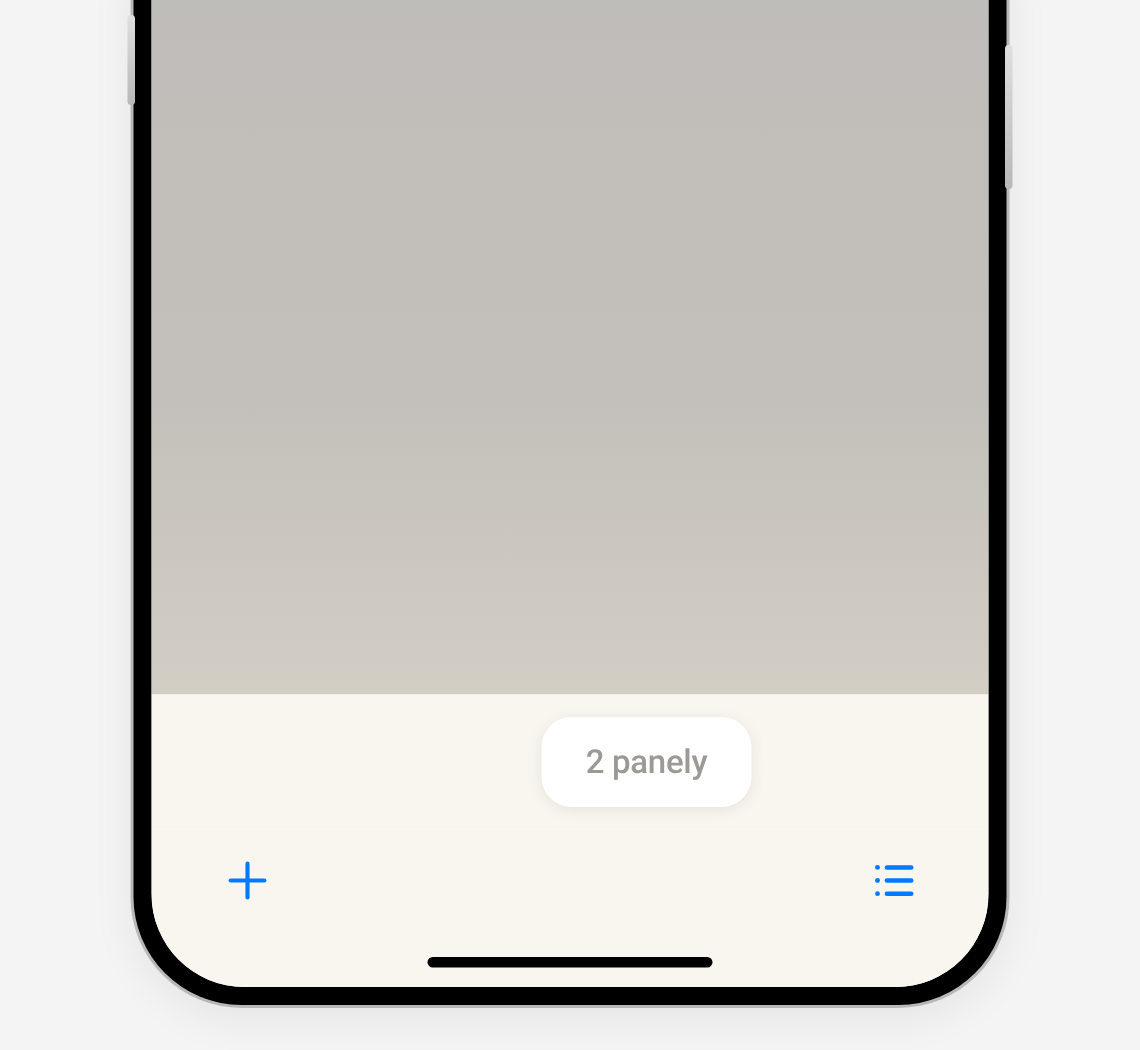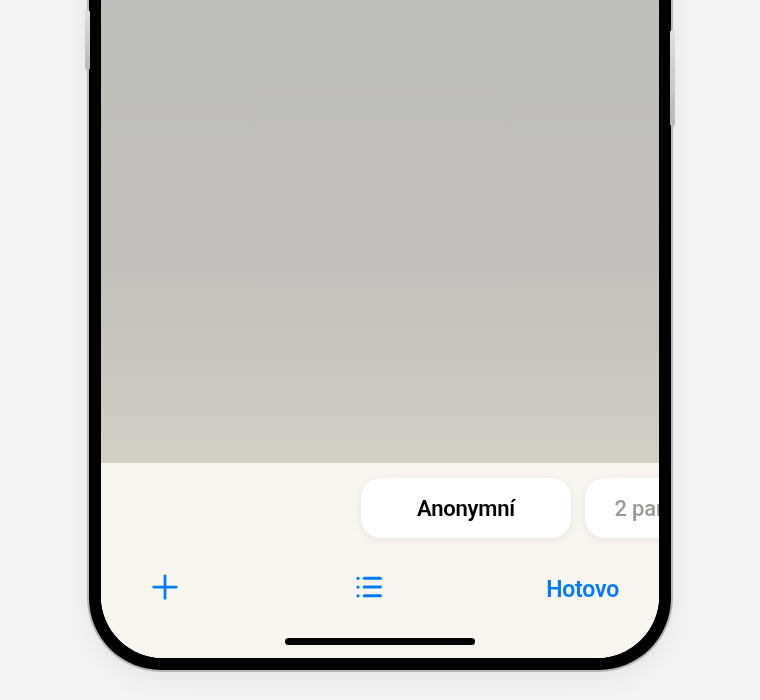--- a/index.html
+++ b/index.html
@@ -148,23 +148,20 @@
 <body>
 
 <div class="phone-frame">
   <div class="side-button"></div>
   <div class="side-button left"></div>
   <div class="phone-inner">
     <div class="screen">
       <div class="content-area"></div>
 
       <div class="tab-group-bar">
-        <div class="tab-pill active">
-          <span class="tab-pill-label">Anonymní</span>
-        </div>
         <div class="tab-pill secondary">
           <span class="tab-pill-label">2 panely</span>
         </div>
       </div>
 
       <div class="toolbar">
         <div class="toolbar-btn plus-icon">
           <span>
             <svg viewBox="0 0 24 24">
                 <line x1="12" y1="3" x2="12" y2="21"></line>
@@ -177,20 +174,17 @@
             <svg viewBox="0 0 24 24">
               <circle cx="4" cy="5" r="1.3" fill="#007aff" stroke="none"></circle>
               <circle cx="4" cy="12" r="1.3" fill="#007aff" stroke="none"></circle>
               <circle cx="4" cy="19" r="1.3" fill="#007aff" stroke="none"></circle>
               <line x1="9" y1="5" x2="22" y2="5"></line>
               <line x1="9" y1="12" x2="22" y2="12"></line>
               <line x1="9" y1="19" x2="22" y2="19"></line>
             </svg>
           </span>
         </div>
-        <div class="toolbar-btn done-btn">
-          <span>Hotovo</span>
-        </div>
         <div class="home-indicator"></div>
       </div>
     </div>
   </div>
 </div>
 
 </body></html>

